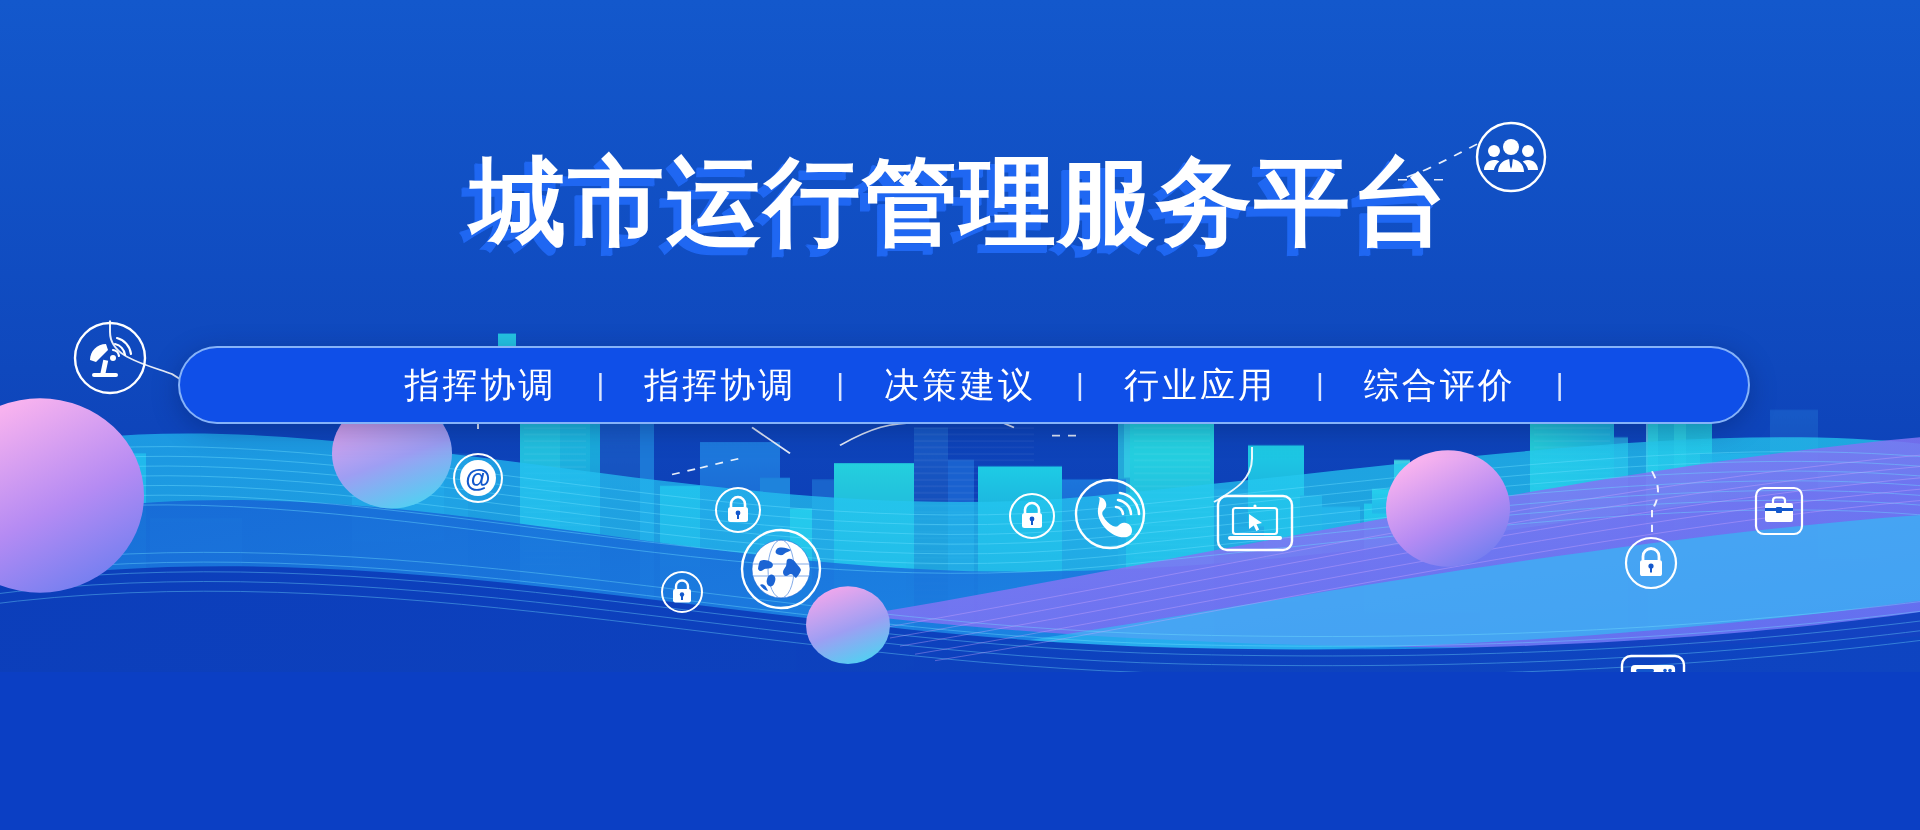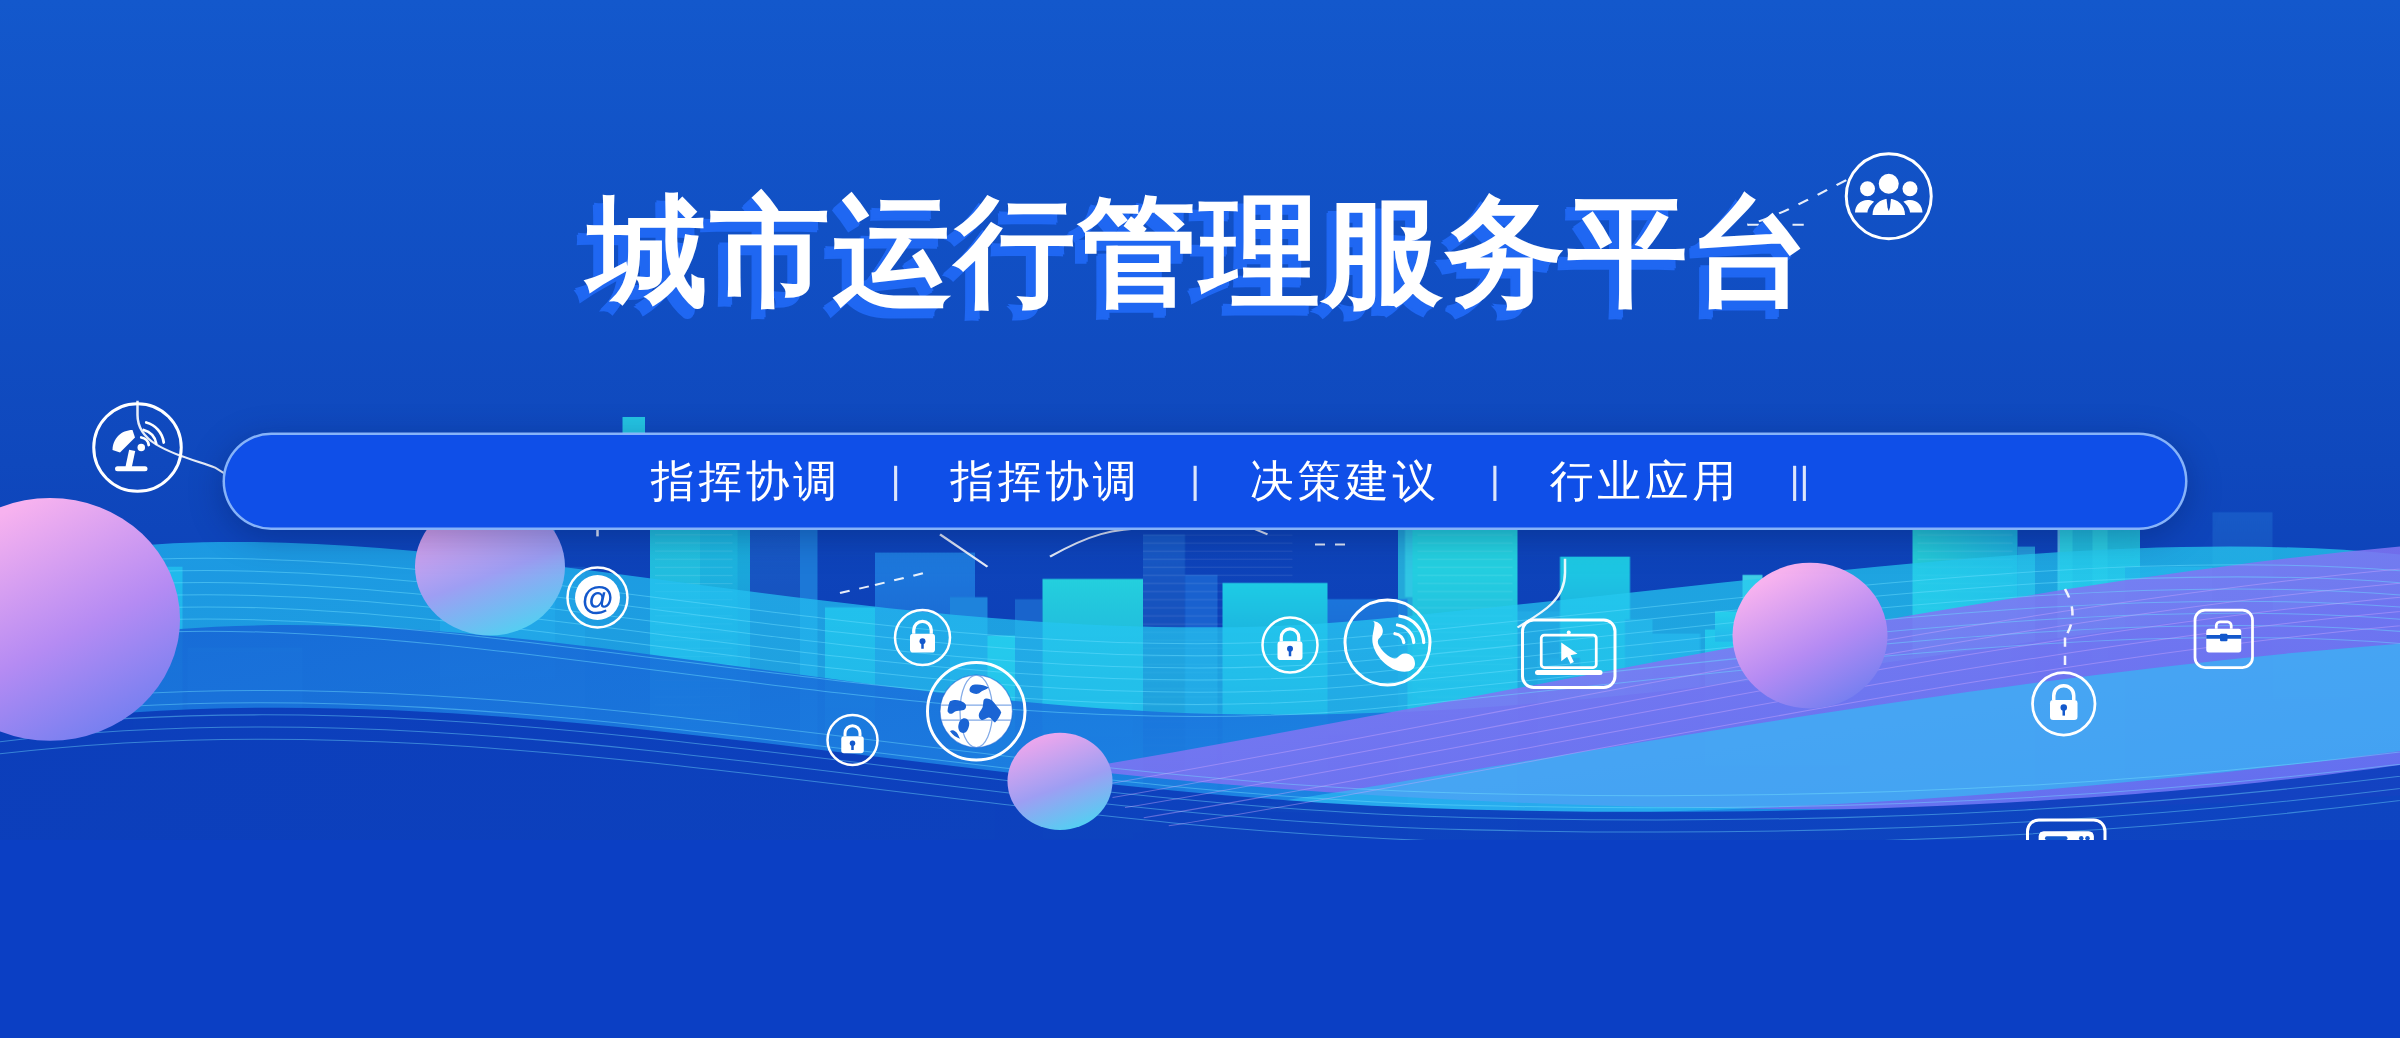--- a/index.html
+++ b/index.html
@@ -314,20 +314,21 @@
 
   <nav id="nav-pill">
     <span class="nav-item">指挥协调</span>
     <span class="nav-sep">|</span>
     <span class="nav-item">指挥协调</span>
     <span class="nav-sep">|</span>
     <span class="nav-item">决策建议</span>
     <span class="nav-sep">|</span>
     <span class="nav-item">行业应用</span>
     <span class="nav-sep">|</span>
+    <span class="nav-item">综合评价</span>
     <span class="nav-sep">|</span>
   </nav>
 
   <div class="badge" style="left:1474px; top:120px;">
     <svg width="74" height="74" viewBox="0 0 74 74">
       <circle cx="37" cy="37" r="34" fill="none" stroke="#fff" stroke-width="2.4"></circle>
       <g fill="#fff">
         <circle cx="37" cy="27" r="8"></circle>
         <path d="M24 52c0-8 6-13 13-13s13 5 13 13z"></path>
         <circle cx="20" cy="31" r="6"></circle>

